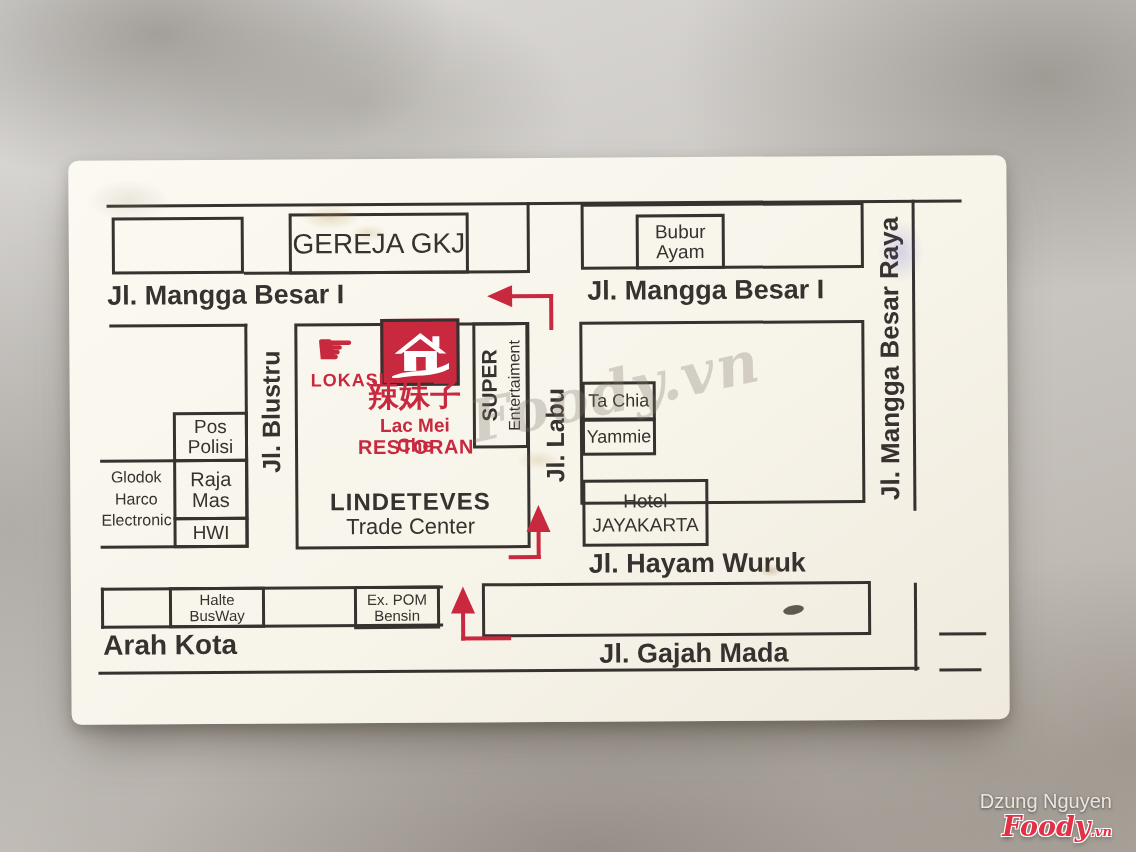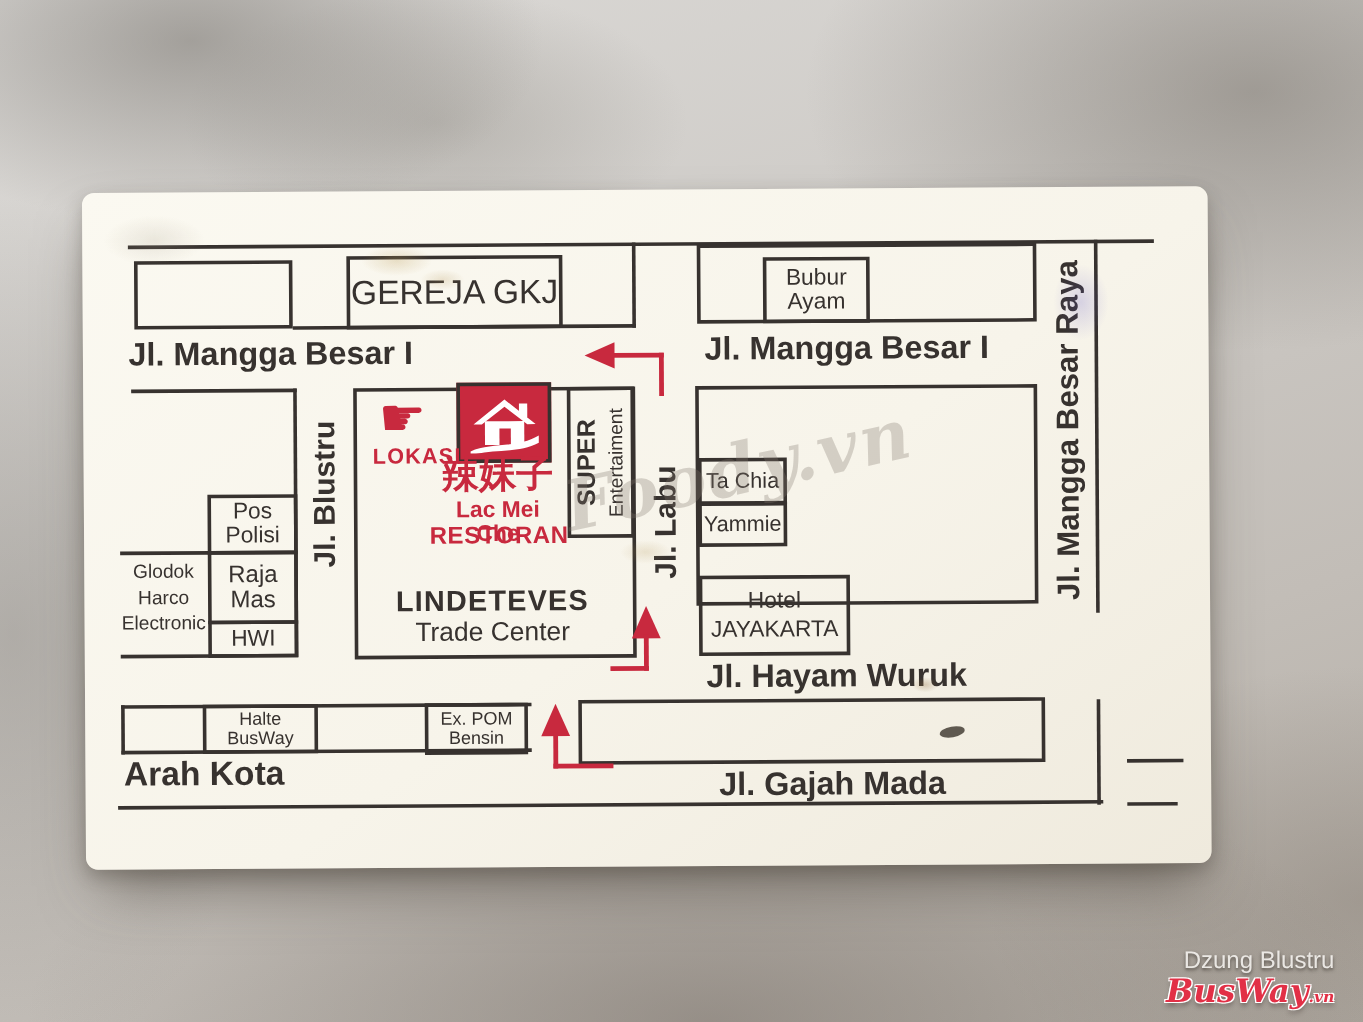--- a/index.html
+++ b/index.html
@@ -194,15 +194,15 @@
     <span class="head-up" style="left:0;top:0;"></span>
     <span class="shaft" style="left:10px;top:24px;width:4px;height:30px;"></span>
     <span class="tail" style="left:10px;top:50px;width:50px;height:4px;"></span>
   </div>
 
   <div class="smudge-blue"></div>
   <div class="wm-center">Foody.vn</div>
 </div>
 
 <div class="credit">
-  <div class="credit-name">Dzung Blustru</div>
-  <div class="credit-brand"><span>BusWay</span><span class="credit-suffix">.vn</span></div>
+  <div class="credit-name">Dzung Nguyen</div>
+  <div class="credit-brand"><span>Foody</span><span class="credit-suffix">.vn</span></div>
 </div>
 
 </body></html>

